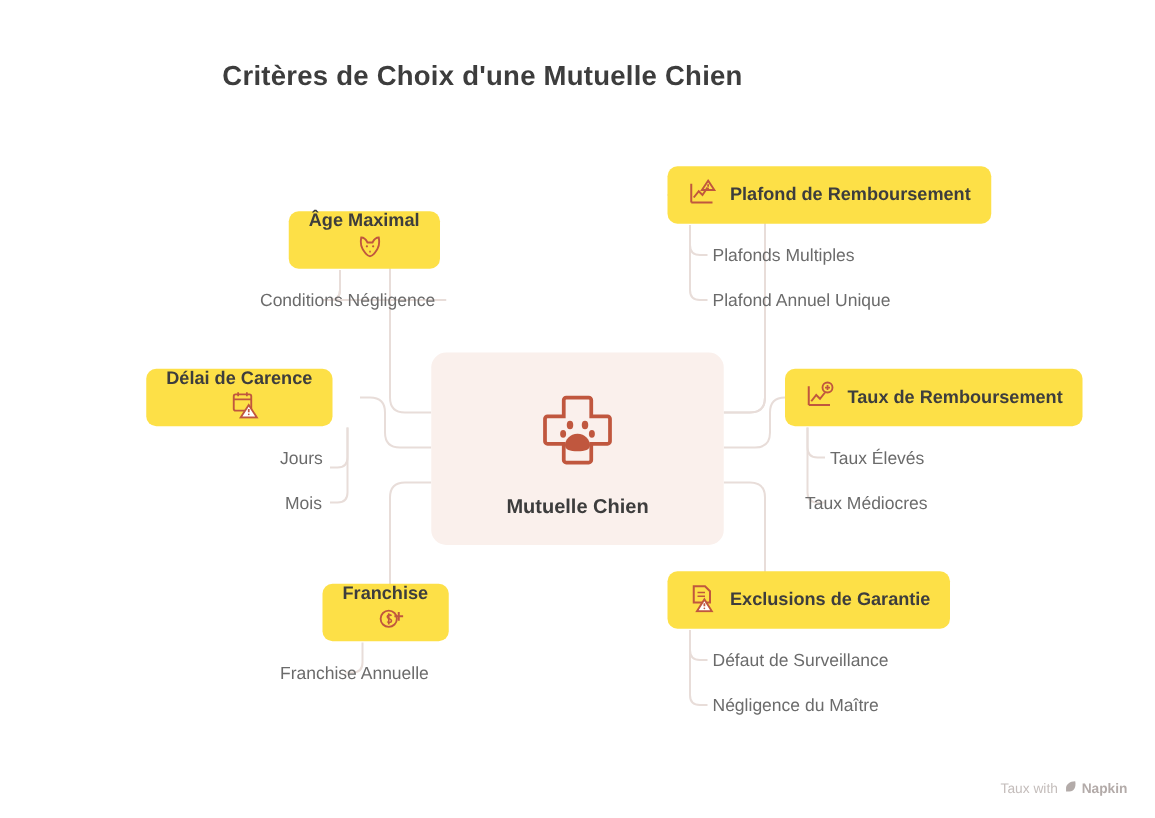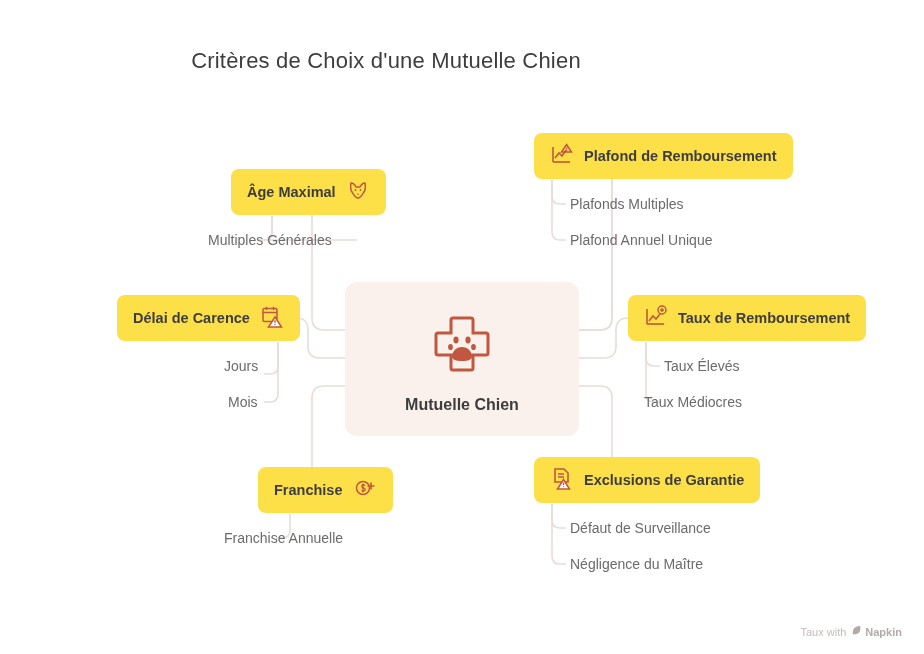--- a/index.html
+++ b/index.html
@@ -27,21 +27,21 @@
     height: 654px;
     pointer-events: none;
   }
   .title {
     position: absolute;
     left: 0;
     top: 48px;
     width: 772px;
     text-align: center;
     font-size: 22px;
-    font-weight: normal;
+    font-weight: bold;
     color: #3d3d3d;
     letter-spacing: 0.2px;
   }
   
   .center-node {
     position: absolute;
     left: 345px;
     top: 282px;
     width: 234px;
     height: 154px;
@@ -74,20 +74,21 @@
   }
   .pill.right .pill-icon { margin-right: 10px; }
   .pill.left .pill-icon { margin-left: 10px; }
   .pill-label {
     font-size: 14.5px;
     font-weight: bold;
     color: #3d3d3d;
     white-space: nowrap;
   }
   .pill.left {
+    flex-direction: column;
   }
   
   .leaf {
     position: absolute;
     font-size: 14px;
     color: #6b6b6b;
     white-space: nowrap;
   }
   .leaf.right { text-align: left; }
   .leaf.left  { text-align: right; }
@@ -215,21 +216,21 @@
     <span class="pill-label">Âge Maximal</span>
     <span class="pill-icon">
       <svg width="24" height="24" viewBox="0 0 24 24">
         <path d="M5 5 c0 0 -1 6 1 9 c1.8 2.7 3.4 6 6 6 c2.6 0 4.2 -3.3 6 -6 c2 -3 1 -9 1 -9 c-2 0 -4 2 -5 4 h-4 c-1 -2 -3 -4 -5 -4 z" fill="none" stroke="#c0573e" stroke-width="1.5"></path>
         <circle cx="9.5" cy="12" r="0.9" fill="#c0573e"></circle>
         <circle cx="14.5" cy="12" r="0.9" fill="#c0573e"></circle>
         <path d="M12 15.5 v1.5" stroke="#c0573e" stroke-width="1.2"></path>
       </svg>
     </span>
   </div>
-  <div class="leaf left" style="left:208px; top:232px;">Multiples Générales</div>
+  <div class="leaf left" style="left:208px; top:232px;">Conditions Négligence</div>
 
   <div class="pill left" style="left:117px; top:295px;">
     <span class="pill-label">Délai de Carence</span>
     <span class="pill-icon">
       <svg width="24" height="24" viewBox="0 0 24 24">
         <rect x="3" y="4.5" width="14" height="13" rx="1.5" fill="none" stroke="#c0573e" stroke-width="1.5"></rect>
         <path d="M3 8.5 H17 M6.5 2.8 V6 M13.5 2.8 V6" stroke="#c0573e" stroke-width="1.4"></path>
         <path d="M15 13 L21.5 23 H8.5 Z" fill="#ffffff" stroke="#c0573e" stroke-width="1.5"></path>
         <path d="M15 16.2 V18.8" stroke="#c0573e" stroke-width="1.4"></path>
         <circle cx="15" cy="20.4" r="0.7" fill="#c0573e"></circle>

